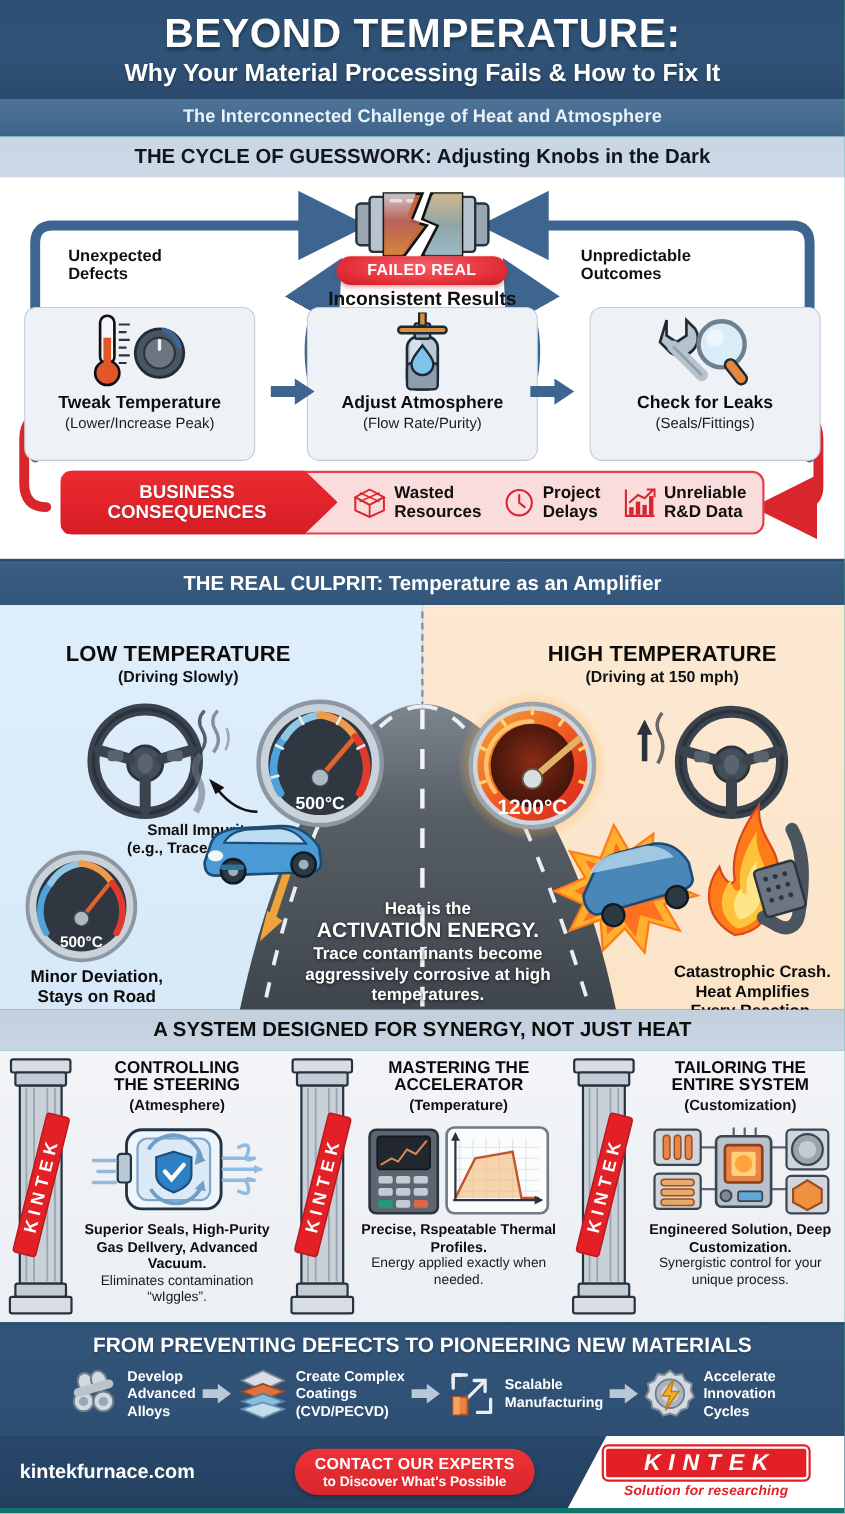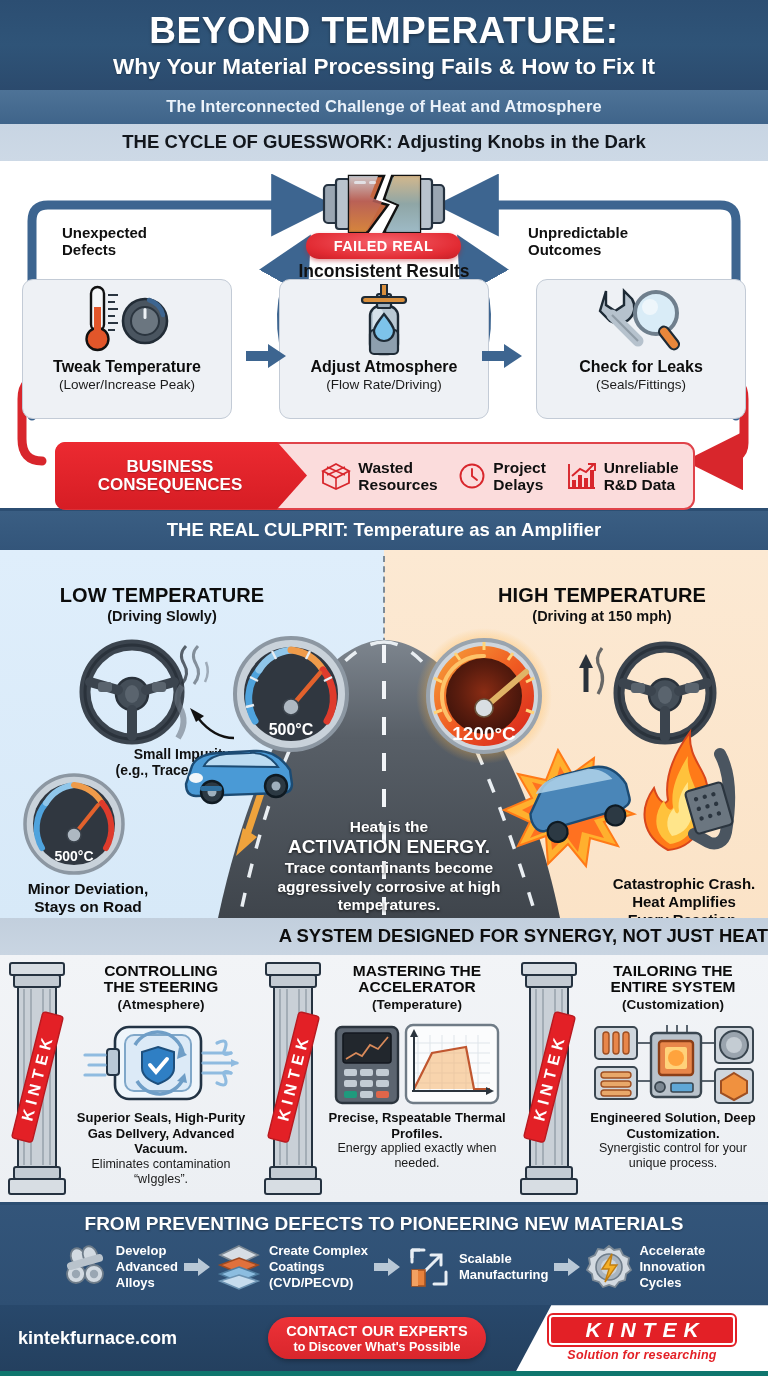--- a/index.html
+++ b/index.html
@@ -77,21 +77,21 @@
     padding-top:4px; position:relative;
   }
   .knob-icon { height:72px; display:flex; align-items:center; justify-content:center;}
   .knob-title { font-size:16px; font-weight:bold; color:#0d0d0d; margin-top:2px;}
   .knob-sub { font-size:13.5px; color:#1b1b1b; margin-top:1px;}
   .mid-arrow { position:absolute; width:40px; height:26px; top:182px;}
   .mid-arrow.a1 { left:246px; }
   .mid-arrow.a2 { left:482px; }
 
   
-  .consq-wrap { position:absolute; left:55px; top:281px; width:640px; height:68px; }
+  .consq-wrap { position:absolute; left:55px; top:267px; width:640px; height:58px; }
   .consq-bg {
     position:absolute; inset:0; background:#fbdcdc;
     border:2px solid #e0434a; border-radius:11px;
   }
   .consq-red {
     position:absolute; left:0; top:0; width:252px; height:100%;
     background: linear-gradient(180deg,#ec2a31 0%,#d61d24 100%);
     border-radius:10px 0 0 10px;
     clip-path: polygon(0 0, 88% 0, 100% 50%, 88% 100%, 0 100%);
     display:flex; align-items:center; justify-content:center;
@@ -149,21 +149,21 @@
     position:absolute; left:264px; top:268px; width:250px; text-align:center;
     color:#fff; line-height:1.2; text-shadow:0 1px 3px rgba(0,0,0,.7);
   }
   .road-text .l1 { font-size:15.5px; font-weight:600;}
   .road-text .l2 { font-size:19px; font-weight:bold;}
   .road-text .l3 { font-size:15.5px; font-weight:600;}
 
   
   .band-grey {
     background: linear-gradient(180deg,#c2cfdd 0%,#c9d5e2 100%);
-    text-align:right; padding:7px 0 8px;
+    text-align:center; padding:7px 0 8px;
   }
   .band-grey span { color:#0d0d0d; font-size:18.5px; font-weight:bold;}
 
   .pillars {
     position:relative; height:250px;
     background: linear-gradient(180deg,#f2f4f7 0%,#eceff3 100%);
     display:flex; border-bottom:3px solid #2c4e72;
   }
   .pcol { position:relative; flex:1; }
   .pillar-svg { position:absolute; left:6px; top:6px; }
@@ -325,21 +325,21 @@
             <rect x="26" y="22" width="28" height="48" rx="10" fill="#b9c9d4" stroke="#1d2a35" stroke-width="2.4"></rect>
             <rect x="29" y="24" width="10" height="42" rx="5" fill="#dbe6ee" opacity=".85"></rect>
             <rect x="26" y="46" width="28" height="24" rx="4" fill="#8d9fae" stroke="#1d2a35" stroke-width="2.2"></rect>
             <rect x="33" y="10" width="14" height="14" rx="2" fill="#9fb0bd" stroke="#1d2a35" stroke-width="2.2"></rect>
             <rect x="18" y="13" width="44" height="6" rx="3" fill="#d98f3c" stroke="#1d2a35" stroke-width="2.2"></rect>
             <rect x="37" y="0" width="6" height="12" fill="#d98f3c" stroke="#1d2a35" stroke-width="2"></rect>
             <path d="M40,30 C33,39 30,43 30,47 a10,10 0 0 0 20,0 c0,-4 -3,-8 -10,-17 z" fill="#7dc3ea" stroke="#1d2a35" stroke-width="2.2"></path>
           </svg>
         </div>
         <div class="knob-title">Adjust Atmosphere</div>
-        <div class="knob-sub">(Flow Rate/Driving)</div>
+        <div class="knob-sub">(Flow Rate/Purity)</div>
       </div>
 
       <div class="knob-card">
         <div class="knob-icon">
           <svg width="98" height="70" viewBox="0 0 98 70">
             <path d="M14,6 L14,20 L23,26 L32,20 L32,6 L40,14 a16,16 0 0 1 -22,22 L8,26 Z" fill="#b6c2cd" stroke="#1d2a35" stroke-width="2.4"></path>
             <path d="M20,30 L46,56" stroke="#b6c2cd" stroke-width="11" stroke-linecap="round"></path>
             <path d="M20,30 L46,56" stroke="#1d2a35" stroke-width="2.2" fill="none" opacity=".25"></path>
             <circle cx="64" cy="28" r="21" fill="#d9ecf7" stroke="#6f7f8d" stroke-width="4"></circle>
             <circle cx="58" cy="22" r="8" fill="#fff" opacity=".55"></circle>

